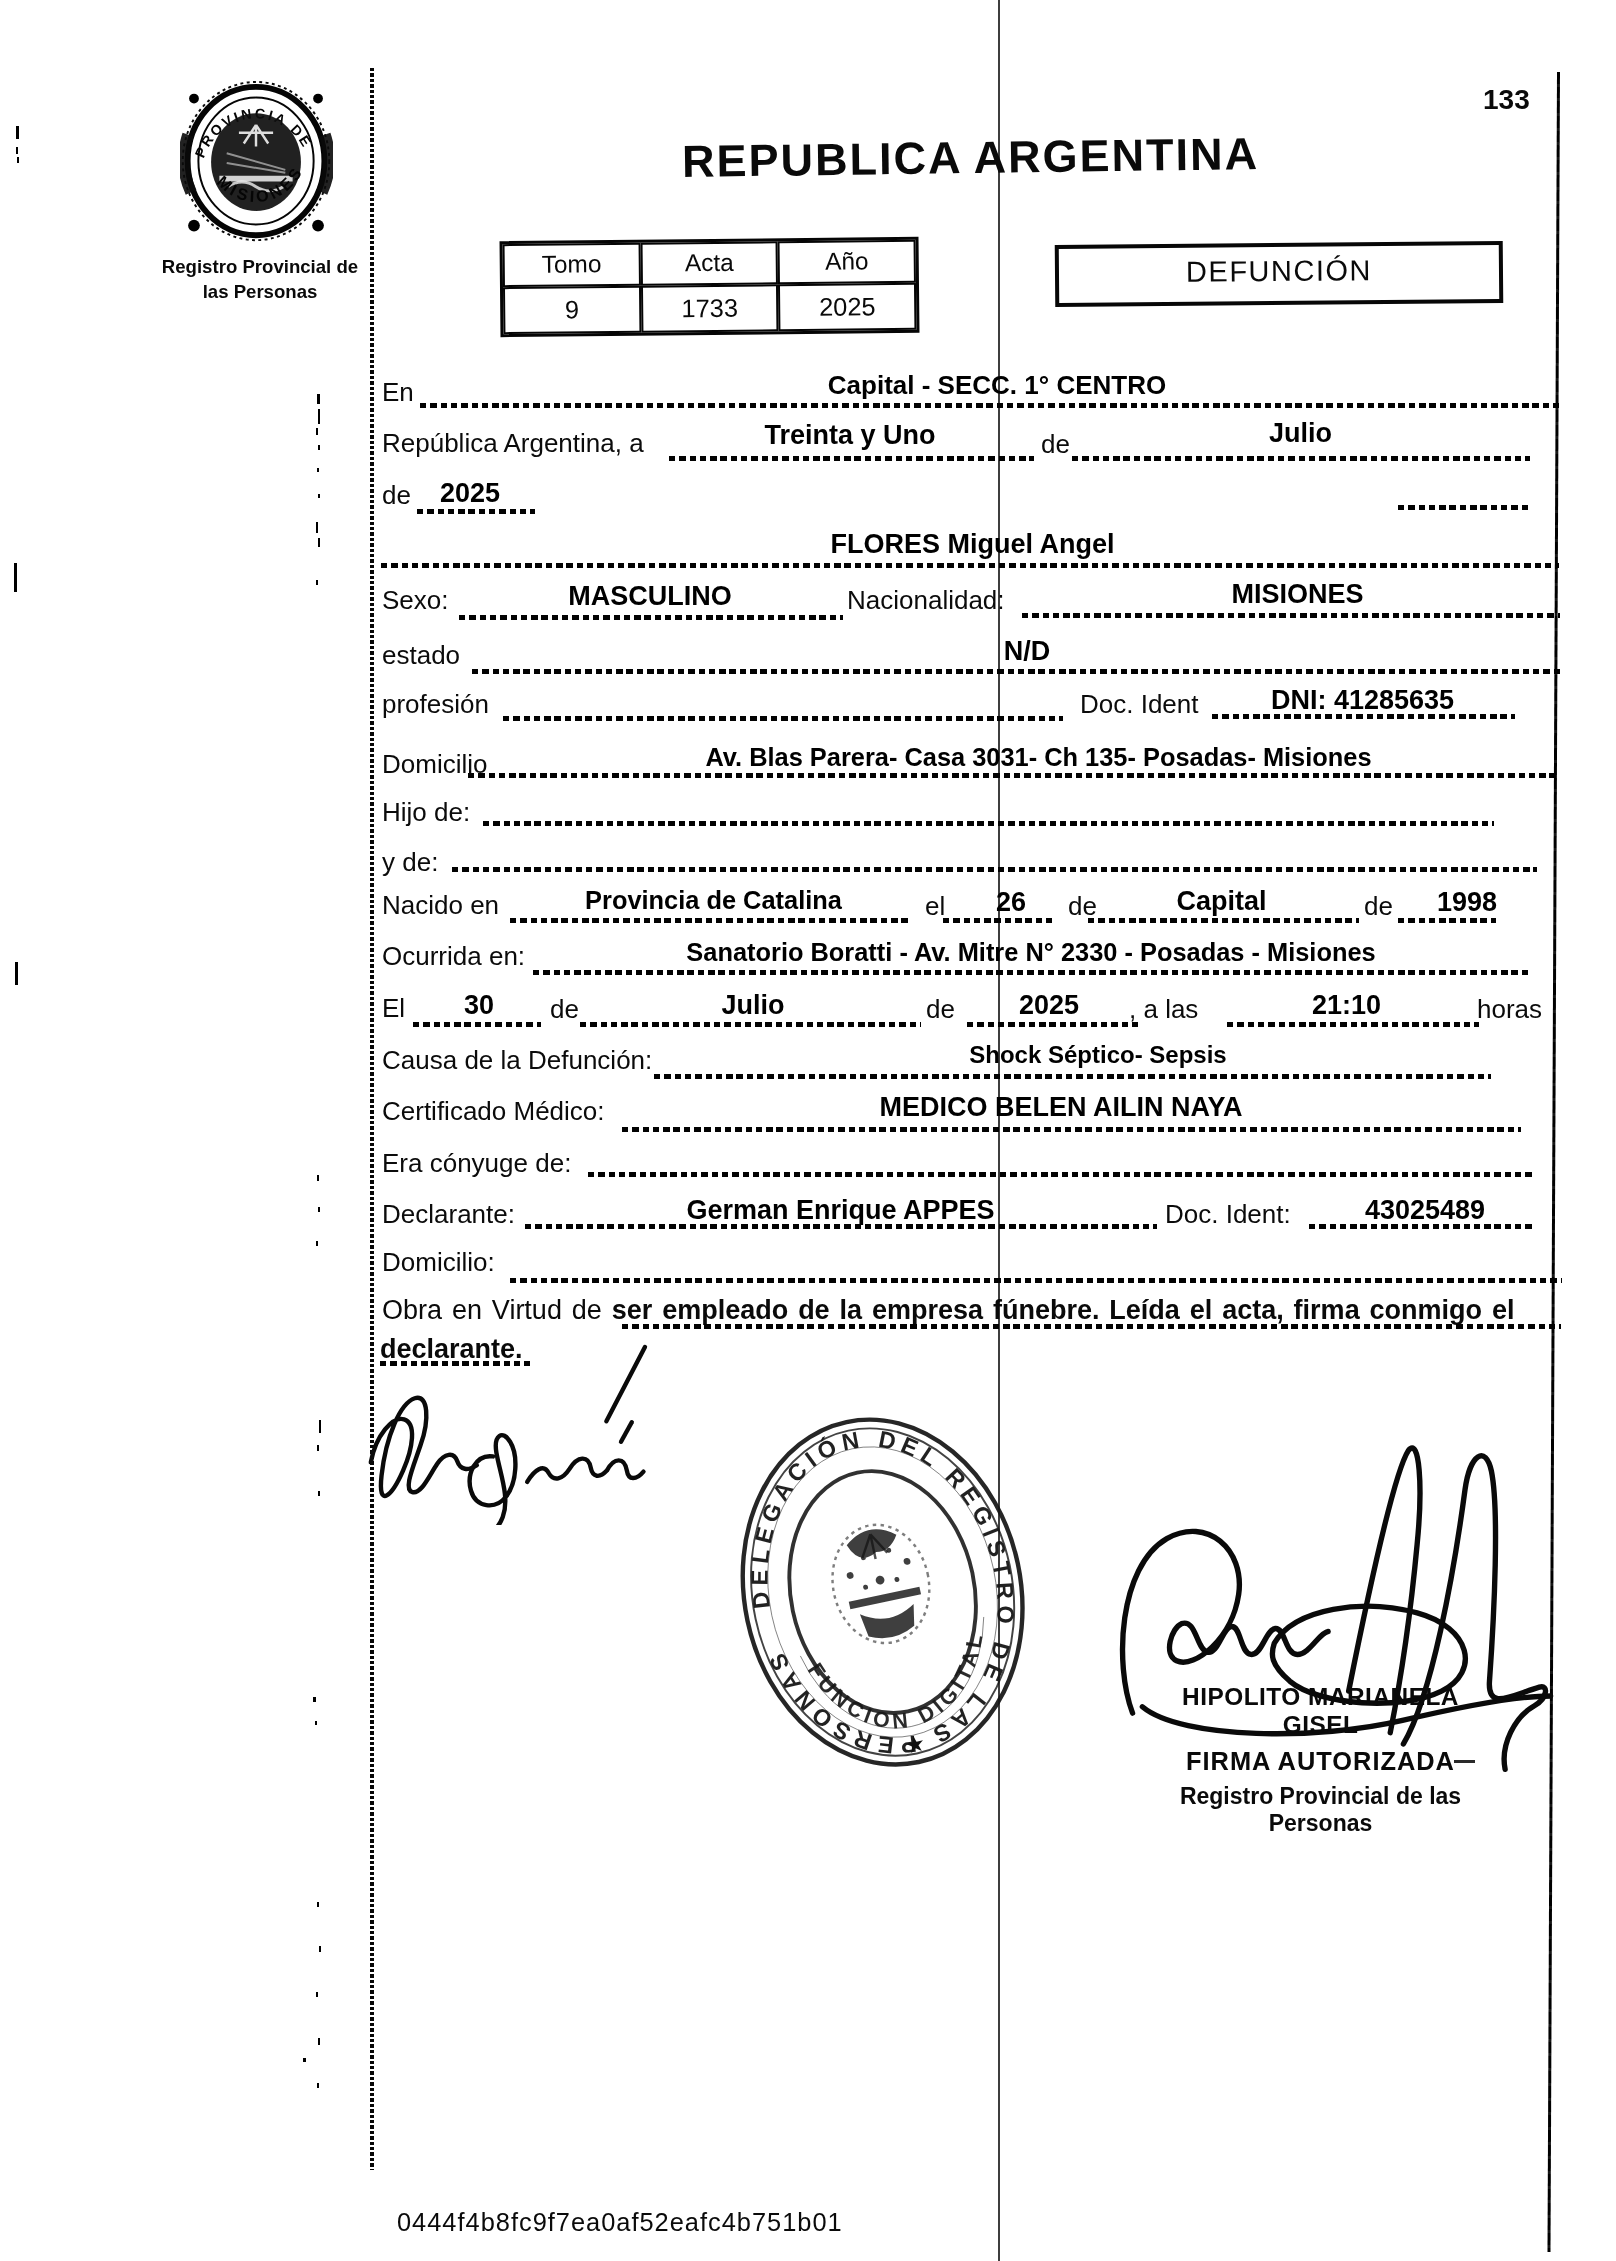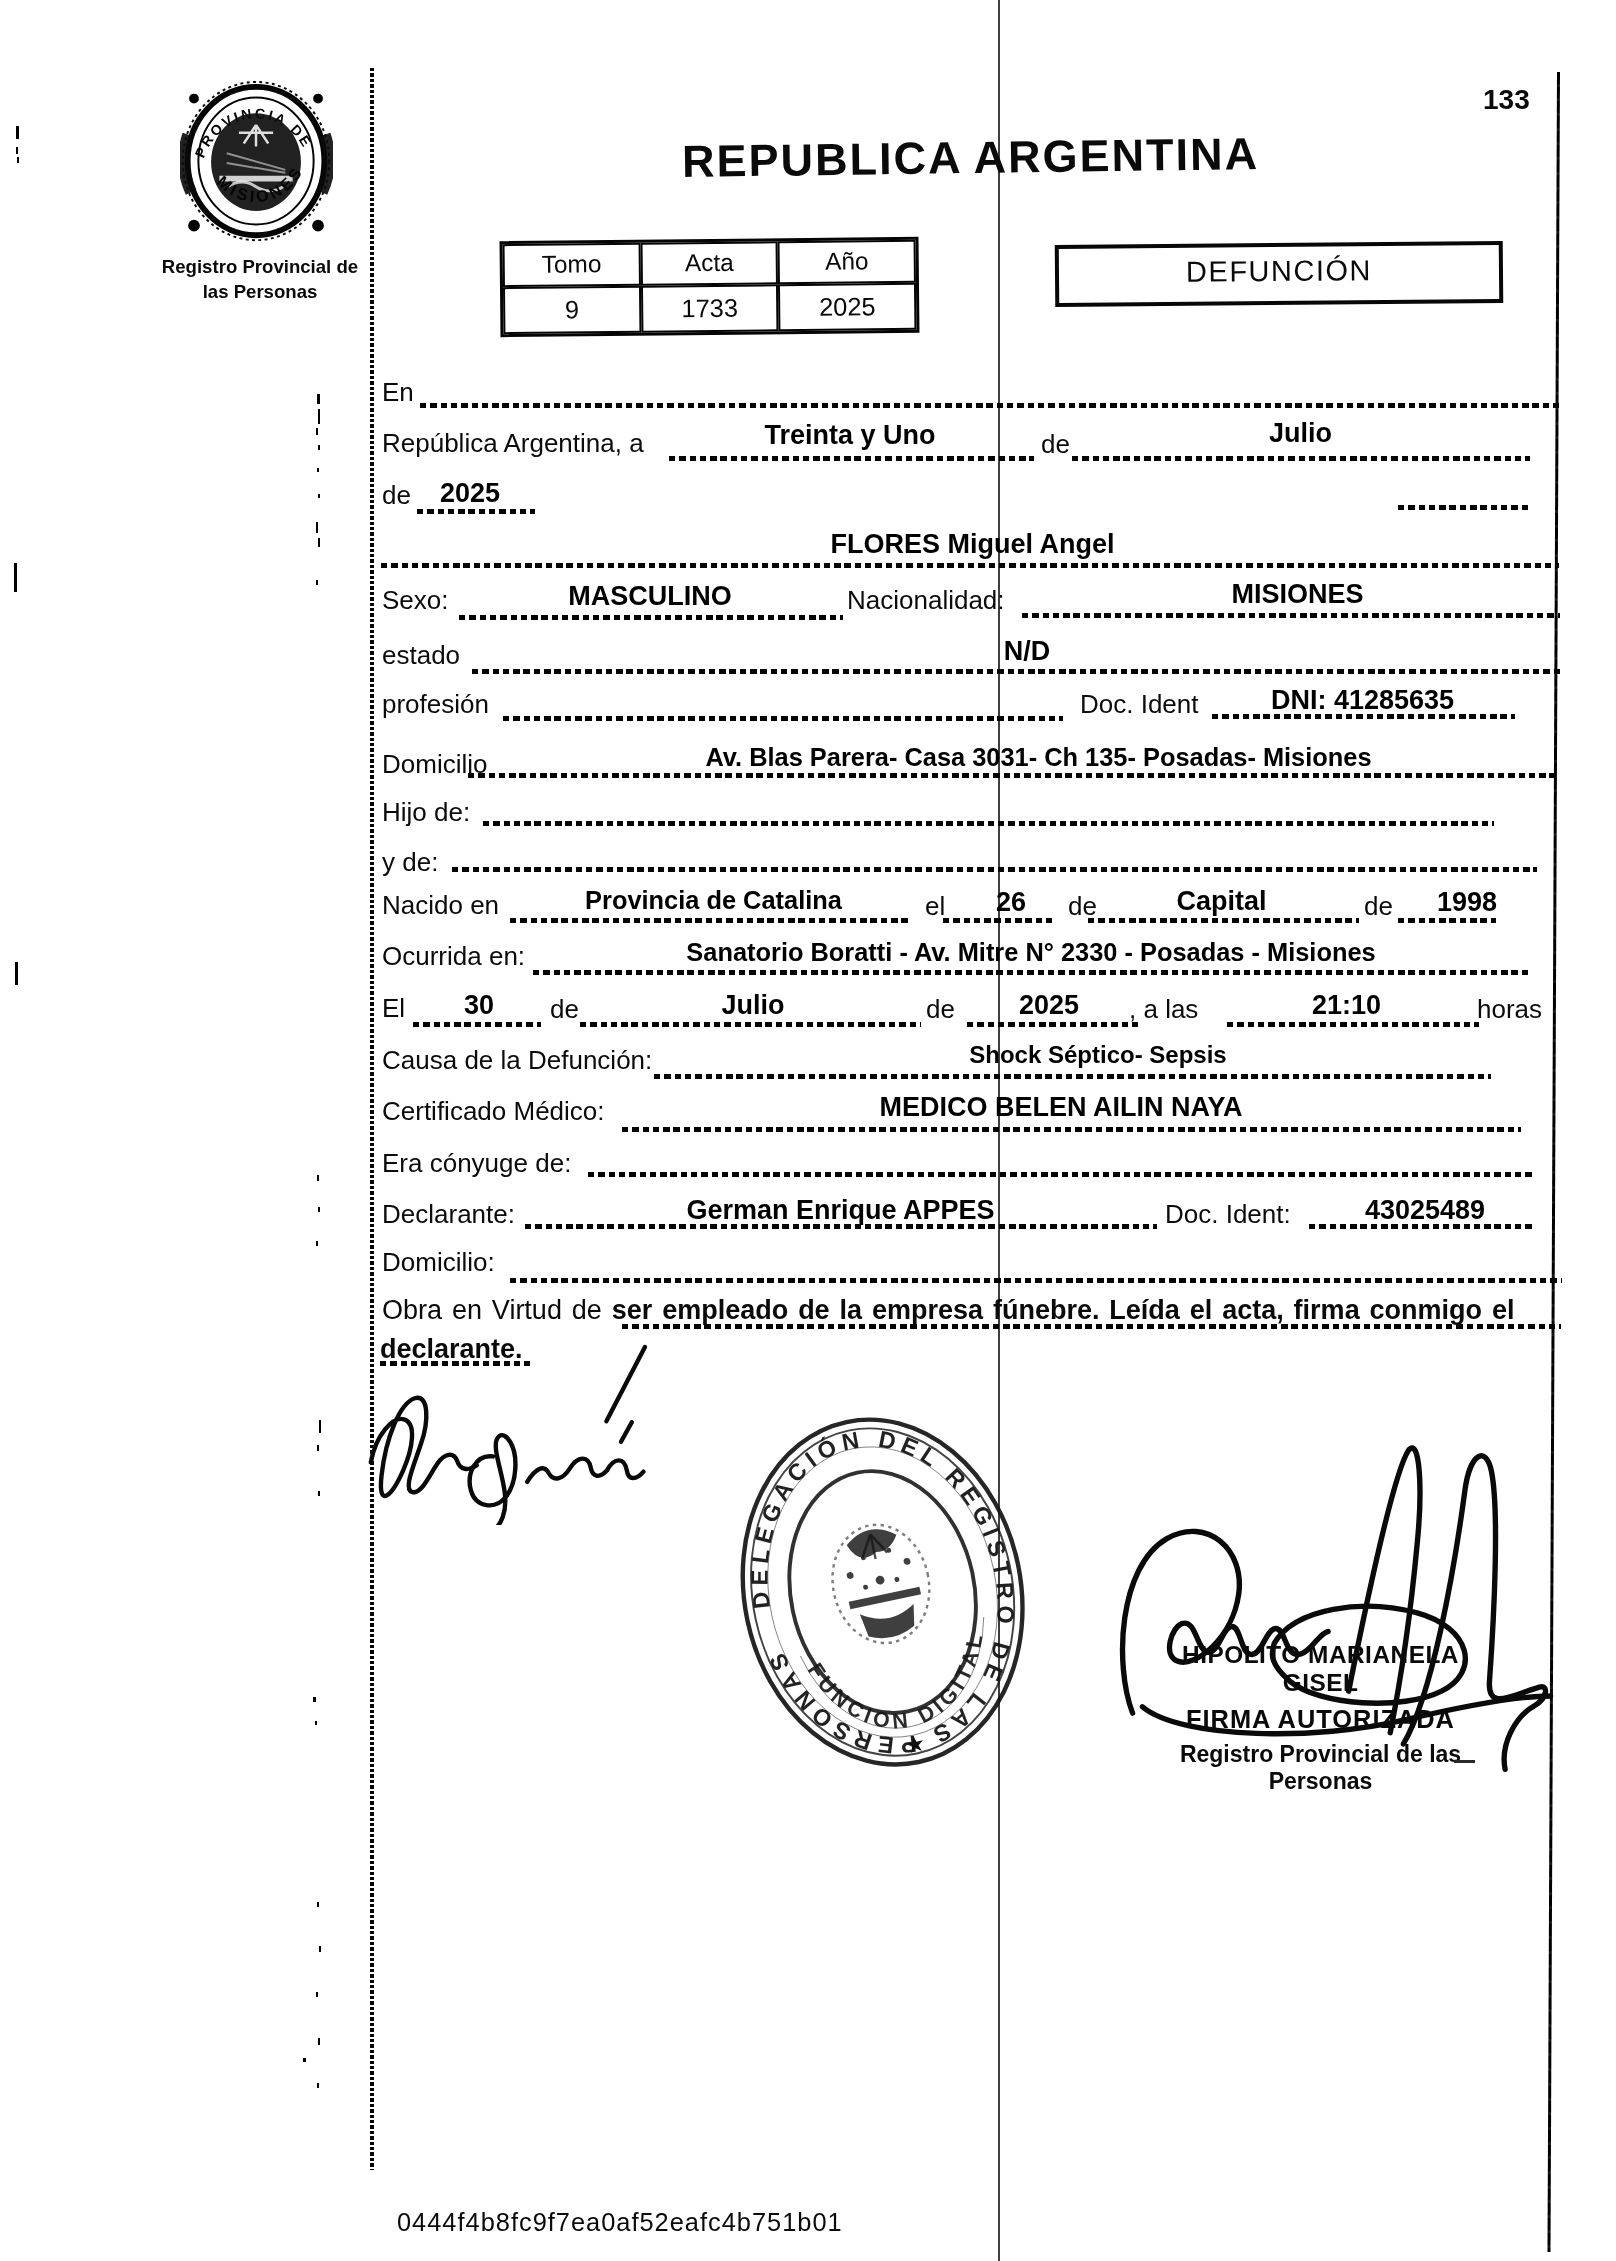--- a/index.html
+++ b/index.html
@@ -33,21 +33,21 @@
   #leftborder{position:absolute;left:370px;top:68px;width:4.4px;height:2102px;
     background:repeating-linear-gradient(180deg,#060606 0 3.4px,rgba(0,0,0,0) 3.4px 5.4px);}
   #rightborder{position:absolute;left:1557px;top:72px;width:3.4px;height:2180px;background:#0b0b0b;
     transform:rotate(0.25deg);transform-origin:top center;
     background:repeating-linear-gradient(180deg,#000 0 11.7px,#161616 11.7px 14.7px);}
   #fold{position:absolute;left:998px;top:0;width:1.5px;height:2261px;background:#1c1c1c;opacity:.85;}
   #obrarow{position:absolute;left:382px;top:1295px;width:1183px;font-size:27px;white-space:nowrap;word-spacing:2.4px;}
   #obrarow b{font-size:27px;}
   #declword{position:absolute;left:380px;top:1334px;font-size:27px;font-weight:bold;}
   #authblock{position:absolute;left:1146px;top:1641px;width:349px;text-align:center;}
-  #authname{font-size:24.4px;font-weight:bold;letter-spacing:0.5px;}
+  #authname{font-size:24.4px;font-weight:bold;letter-spacing:0.5px;margin-top:42px;}
   #authrole{font-size:25.4px;font-weight:bold;margin-top:7.8px;letter-spacing:1px;}
   #authorg{font-size:23px;font-weight:bold;margin-top:6.8px;}
   #authdash{position:absolute;left:1454px;top:1760px;width:20.5px;height:3.4px;background:#2a2a2a;}
   #hash{position:absolute;left:397px;top:2208px;font-size:25.4px;letter-spacing:1px;}
   svg text{font-family:"Liberation Sans",sans-serif;}
 </style>
 </head>
 <body>
 
 <div id="doc">
@@ -126,20 +126,21 @@
     <div class="row row2">
       <div class="cell">9</div>
       <div class="cell">1733</div>
       <div class="cell">2025</div>
     </div>
   </div>
 
   <div id="actbox">DEFUNCIÓN</div>
 
   <span class="lbl" style="left:382px;top:377px">En</span>
+  <div class="val valc" style="left:694px;top:370px;width:606px;font-size:26px">Capital - SECC. 1° CENTRO</div>
   <div class="dot" style="left:420px;top:403px;width:1139px"></div>
 
   <span class="lbl" style="left:382px;top:428px">República Argentina, a</span>
   <div class="val valc" style="left:684px;top:420px;width:332px">Treinta y Uno</div>
   <span class="lbl" style="left:1041px;top:429px">de</span>
   <div class="val valc" style="left:1188px;top:418px;width:225px">Julio</div>
   <div class="dot" style="left:669px;top:456px;width:365px"></div>
   <div class="dot" style="left:1072px;top:456px;width:458px"></div>
 
   <span class="lbl" style="left:382px;top:480px">de</span>

